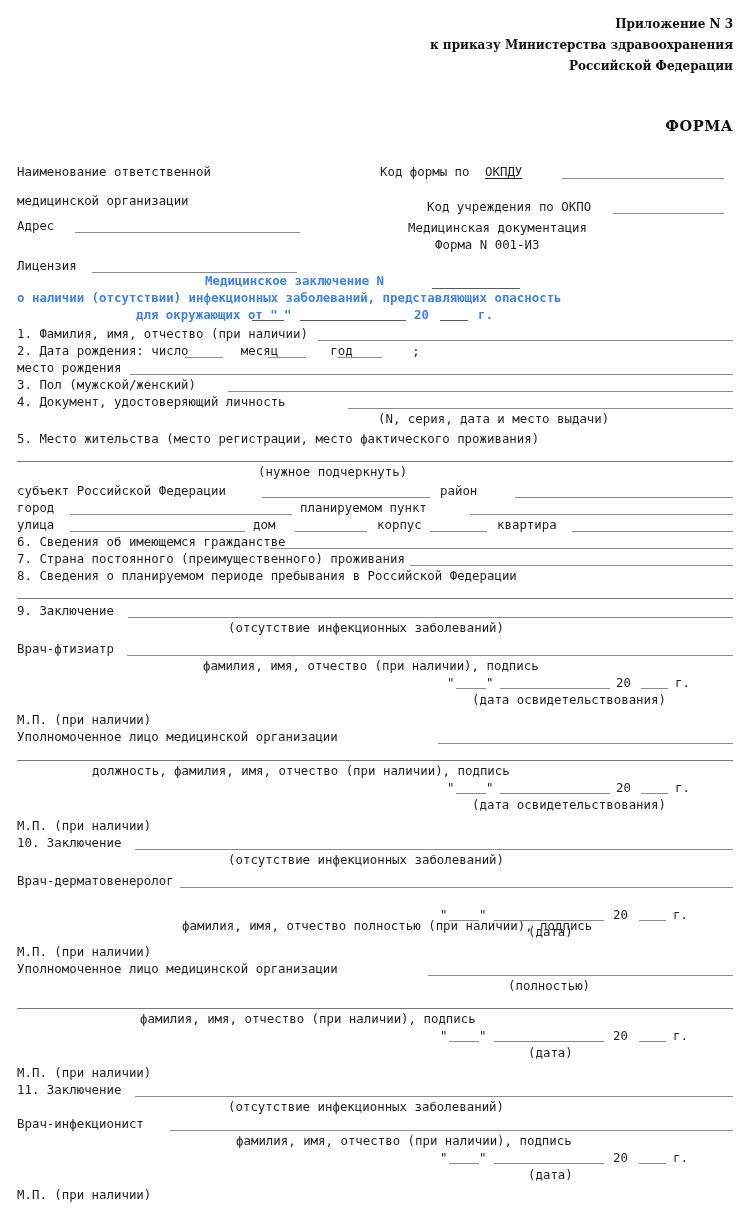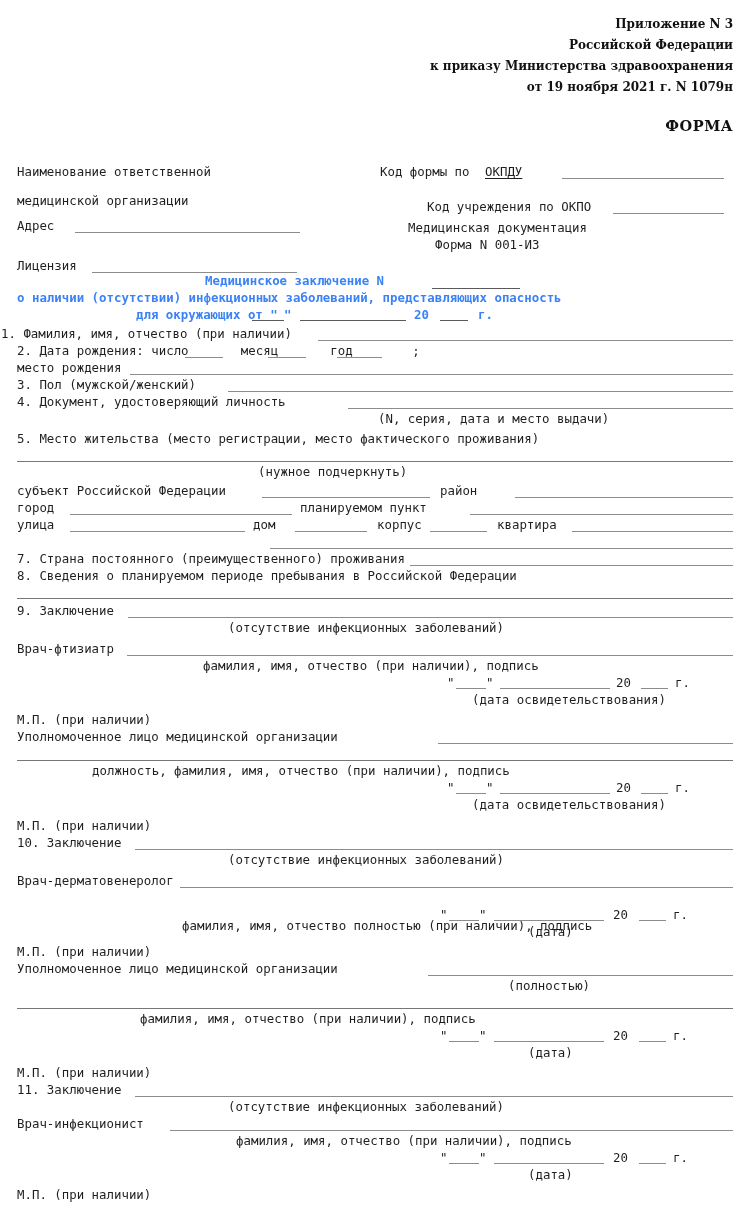--- a/index.html
+++ b/index.html
@@ -42,23 +42,22 @@
   .rule.dk{border-bottom:1px solid #5a5a5a;}
   .rule.th{border-bottom:1px solid #777;}
 </style>
 </head>
 <body>
 
 <div class="page">
 
   <div class="hdr">
     <div>Приложение N 3</div>
+    <div>к приказу Министерства здравоохранения</div>
     <div>Российской Федерации</div>
-    <div>к приказу Министерства здравоохранения</div>
-    <div>от 19 ноября 2021 г. N 1079н</div>
   </div>
   <div class="forma">ФОРМА</div>
 
   <div class="m" style="left:17px;top:163px;">Наименование ответственной</div>
   <div class="m" style="left:17px;top:180px;margin-top:12px;">медицинской организации</div>
 
   <div class="m" style="left:17px;top:217px;">Адрес</div>
   <div class="rule" style="left:75px;top:232px;width:225px;"></div>
 
   <div class="m" style="left:17px;top:257px;">Лицензия</div>
@@ -80,21 +79,21 @@
   <div class="m b" style="left:17px;top:289px;">о наличии (отсутствии) инфекционных заболеваний, представляющих опасность</div>
 
   <div class="m b" style="left:136px;top:306px;">для окружающих от "</div>
   <div class="rule dk" style="left:252px;top:320px;width:32px;"></div>
   <div class="m b" style="left:284px;top:306px;">"</div>
   <div class="rule dk" style="left:300px;top:320px;width:106px;"></div>
   <div class="m b" style="left:414px;top:306px;">20</div>
   <div class="rule dk" style="left:440px;top:320px;width:28px;"></div>
   <div class="m b" style="left:478px;top:306px;">г.</div>
 
-  <div class="m" style="left:1px;top:325px;">1. Фамилия, имя, отчество (при наличии)</div>
+  <div class="m" style="left:17px;top:325px;">1. Фамилия, имя, отчество (при наличии)</div>
   <div class="rule" style="left:318px;top:340px;width:415px;"></div>
 
   <div class="m" style="left:17px;top:342px;">2. Дата рождения: число       месяц       год        ;</div>
   <div class="rule" style="left:185px;top:357px;width:38px;"></div>
   <div class="rule" style="left:268px;top:357px;width:38px;"></div>
   <div class="rule" style="left:337px;top:357px;width:45px;"></div>
 
   <div class="m" style="left:17px;top:359px;">место рождения</div>
   <div class="rule" style="left:130px;top:374px;width:603px;"></div>
 
@@ -121,20 +120,21 @@
 
   <div class="m" style="left:17px;top:516px;">улица</div>
   <div class="rule" style="left:70px;top:531px;width:175px;"></div>
   <div class="m" style="left:253px;top:516px;">дом</div>
   <div class="rule" style="left:295px;top:531px;width:72px;"></div>
   <div class="m" style="left:377px;top:516px;">корпус</div>
   <div class="rule" style="left:430px;top:531px;width:57px;"></div>
   <div class="m" style="left:497px;top:516px;">квартира</div>
   <div class="rule" style="left:572px;top:531px;width:161px;"></div>
 
+  <div class="m" style="left:17px;top:533px;">6. Сведения об имеющемся гражданстве</div>
   <div class="rule" style="left:270px;top:548px;width:463px;"></div>
 
   <div class="m" style="left:17px;top:550px;">7. Страна постоянного (преимущественного) проживания</div>
   <div class="rule" style="left:410px;top:565px;width:323px;"></div>
 
   <div class="m" style="left:17px;top:567px;">8. Сведения о планируемом периоде пребывания в Российской Федерации</div>
   <div class="rule th" style="left:17px;top:598px;width:716px;"></div>
 
   <div class="m" style="left:17px;top:602px;">9. Заключение</div>
   <div class="rule" style="left:128px;top:617px;width:605px;"></div>

